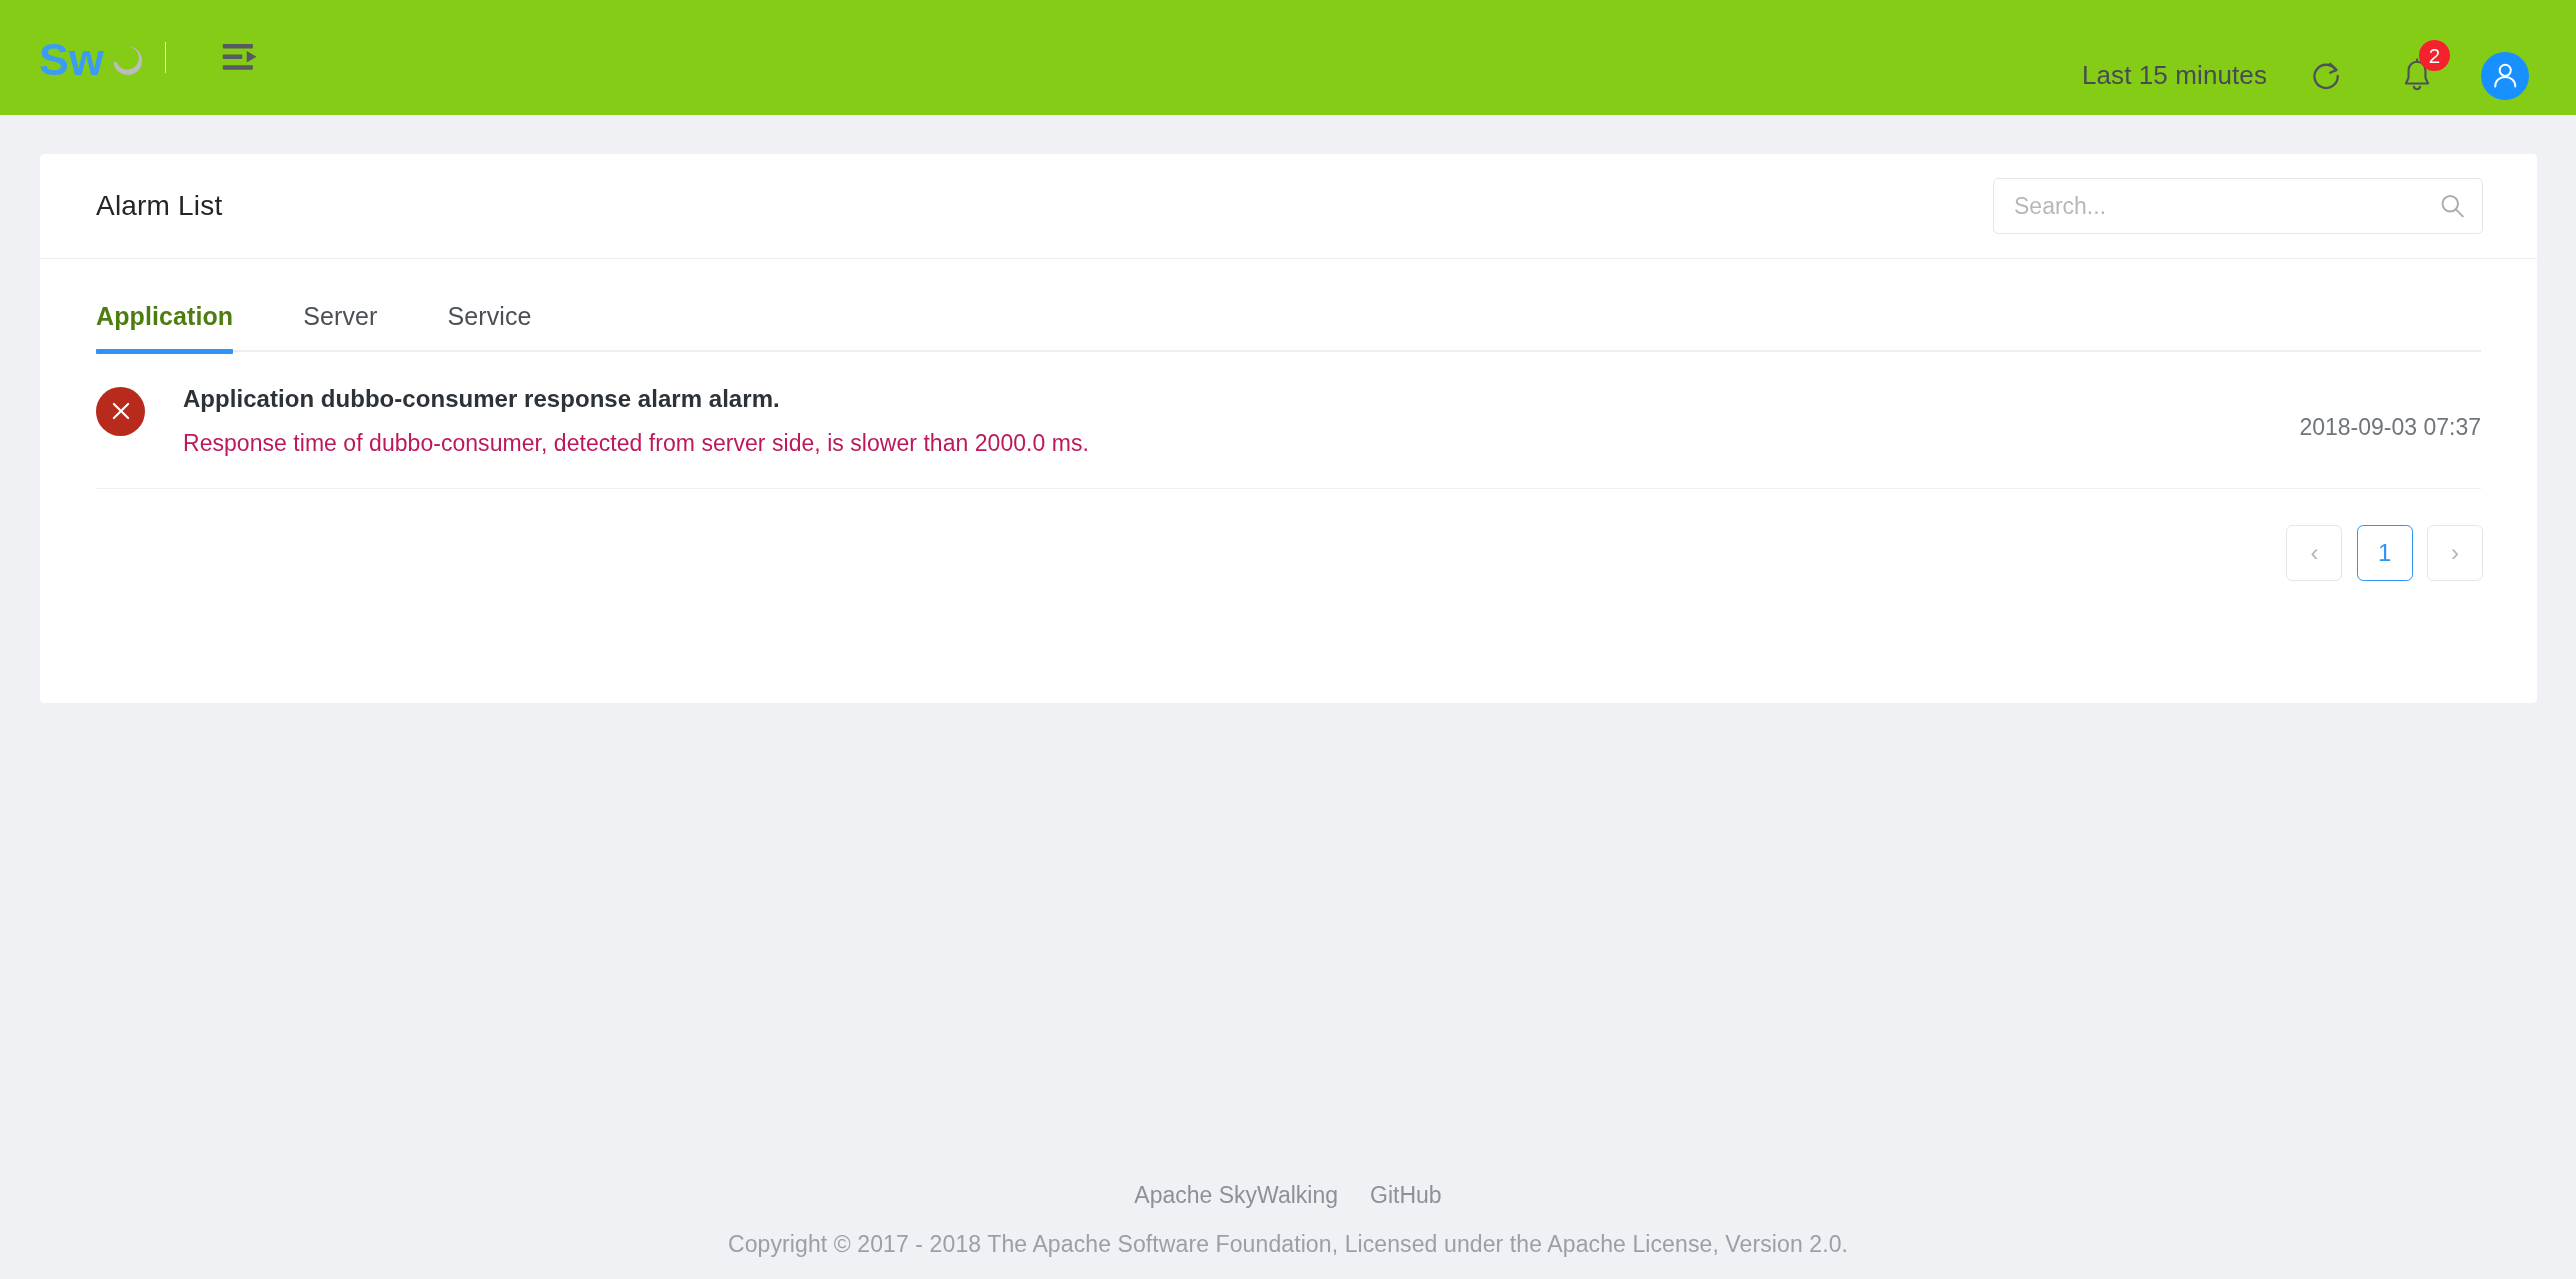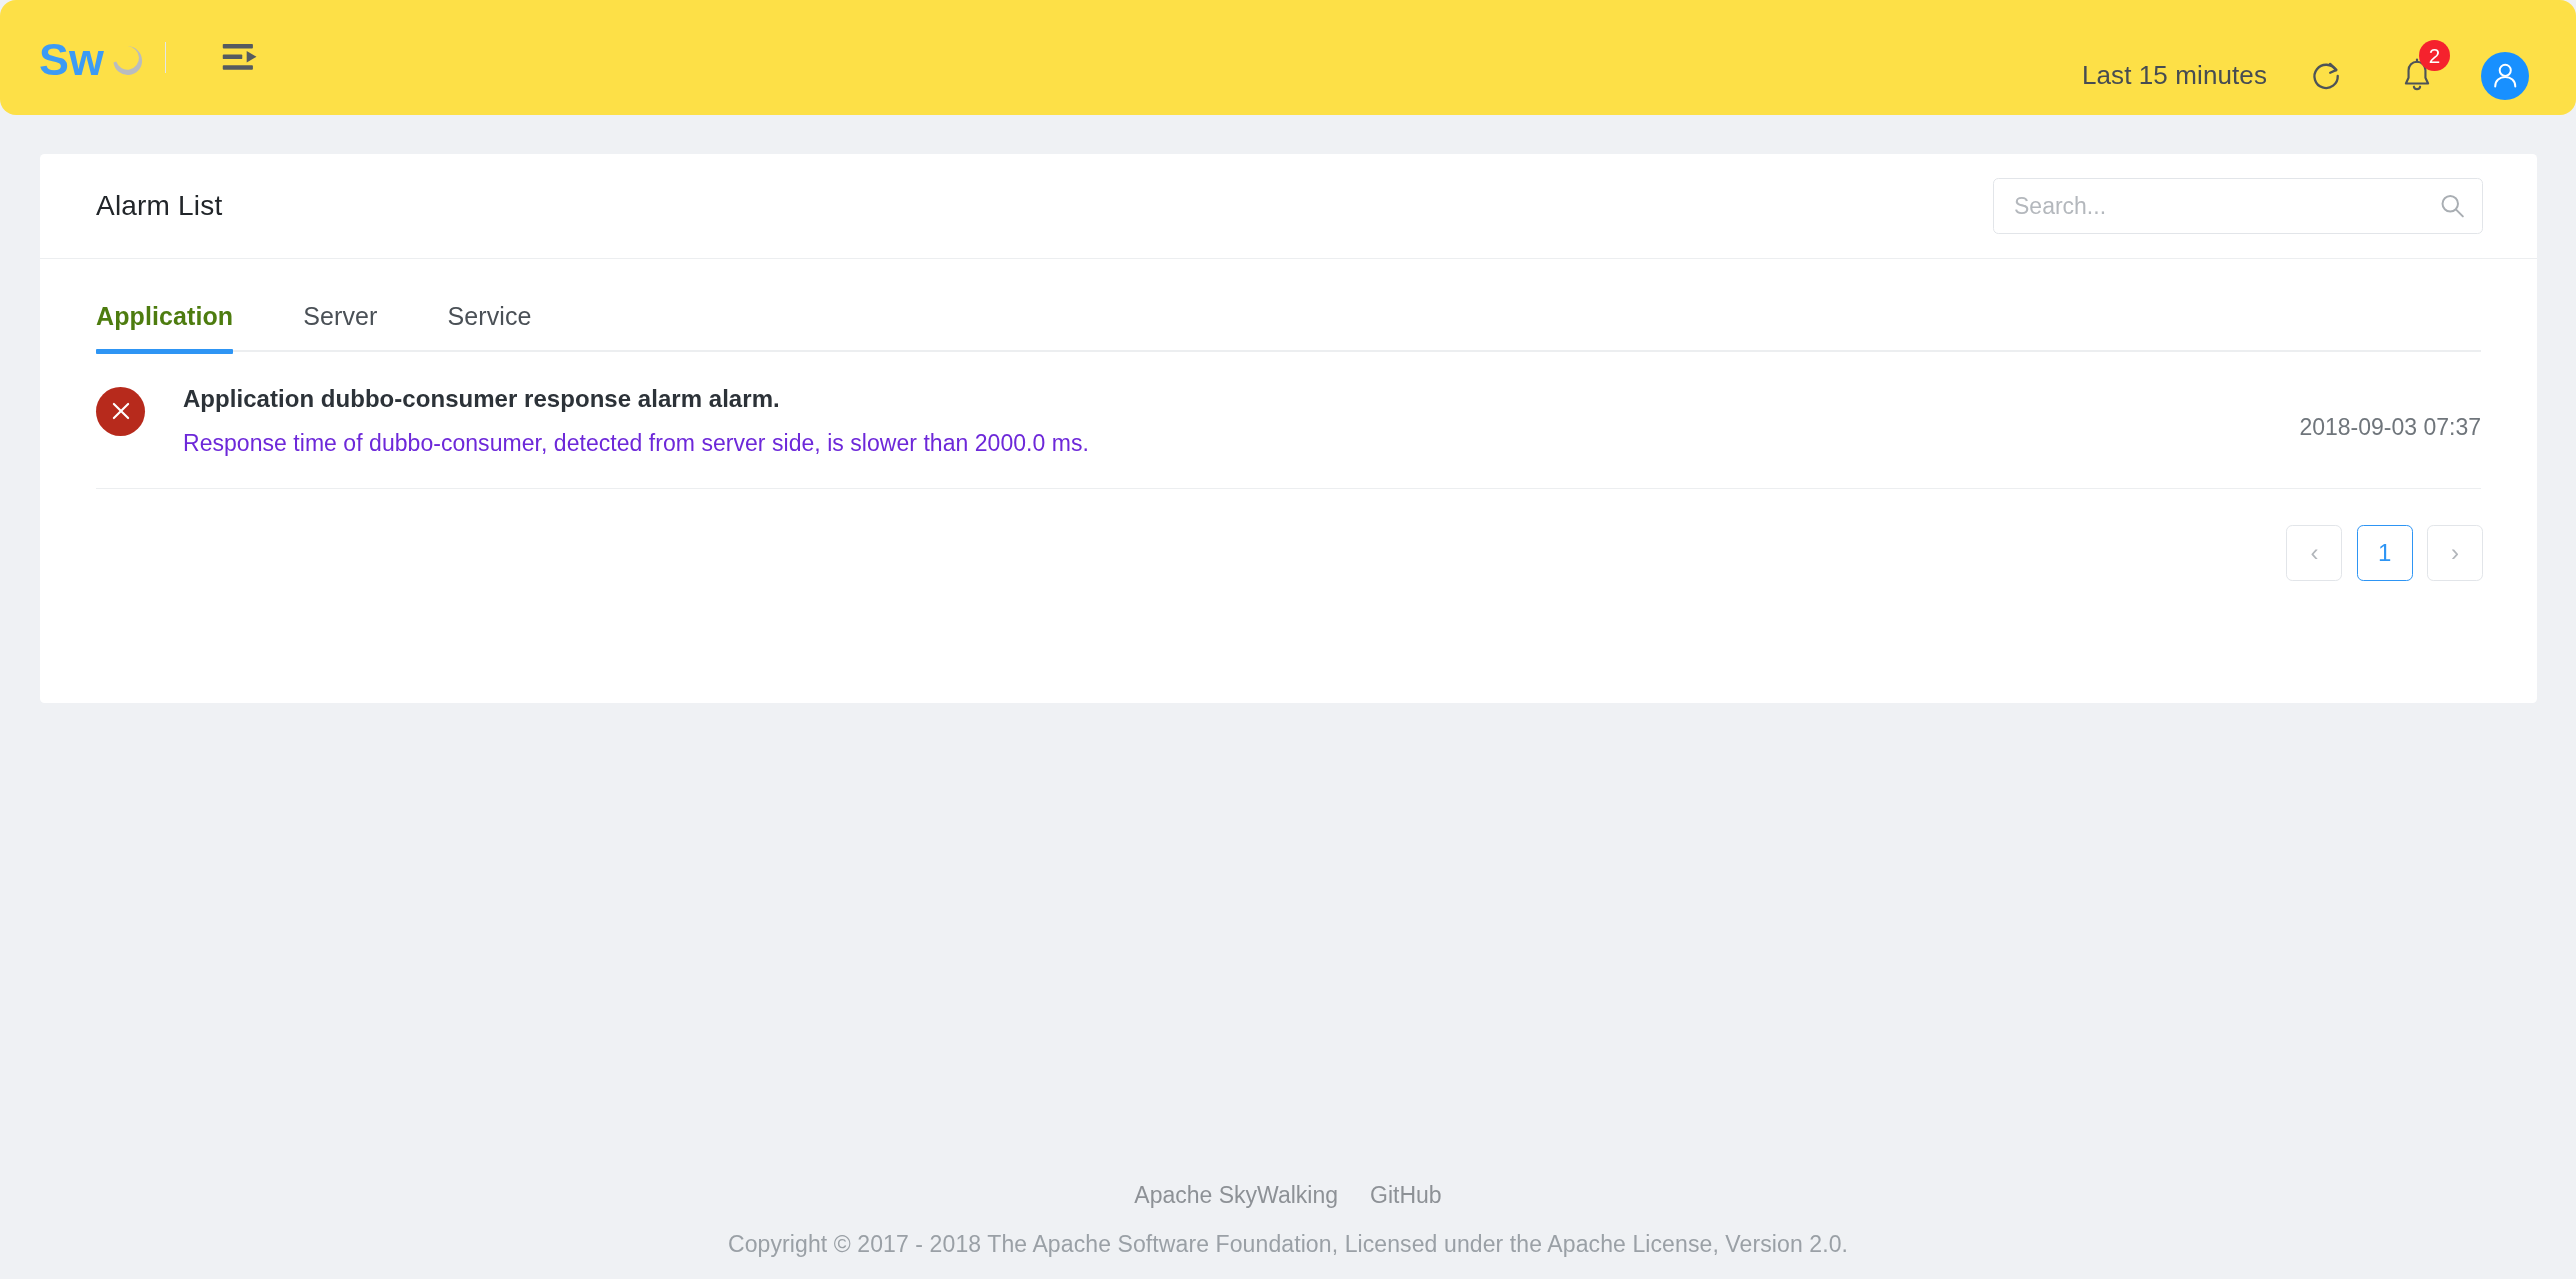--- a/index.html
+++ b/index.html
@@ -17,25 +17,24 @@
     color: #333a41;
     -webkit-font-smoothing: antialiased;
   }
 
   
   .topbar {
     position: absolute;
     top: 0; left: 0;
     width: 2576px;
     height: 115px;
-    background: #fde047;
+    background: #84cc16;
     display: flex;
     align-items: center;
     z-index: 10;
-    border-radius: 16px;
   }
   .topbar-left {
     display: flex;
     align-items: center;
     padding-left: 39px;
     height: 100%;
   }
   .logo {
     width: 106px;
     height: 52px;
@@ -228,21 +227,21 @@
   .alarm-title {
     font-size: 24px;
     color: #2c3238;
     font-weight: bold;
     letter-spacing: 0.04px;
     line-height: 1.2;
   }
   .alarm-desc {
     margin-top: 16px;
     font-size: 23px;
-    color: #6d28d9;
+    color: #be185d;
     letter-spacing: 0.04px;
     line-height: 1.2;
   }
   .alarm-time {
     flex: 0 0 auto;
     font-size: 23px;
     color: #6f757b;
     white-space: nowrap;
     align-self: center;
     padding-left: 36px;

